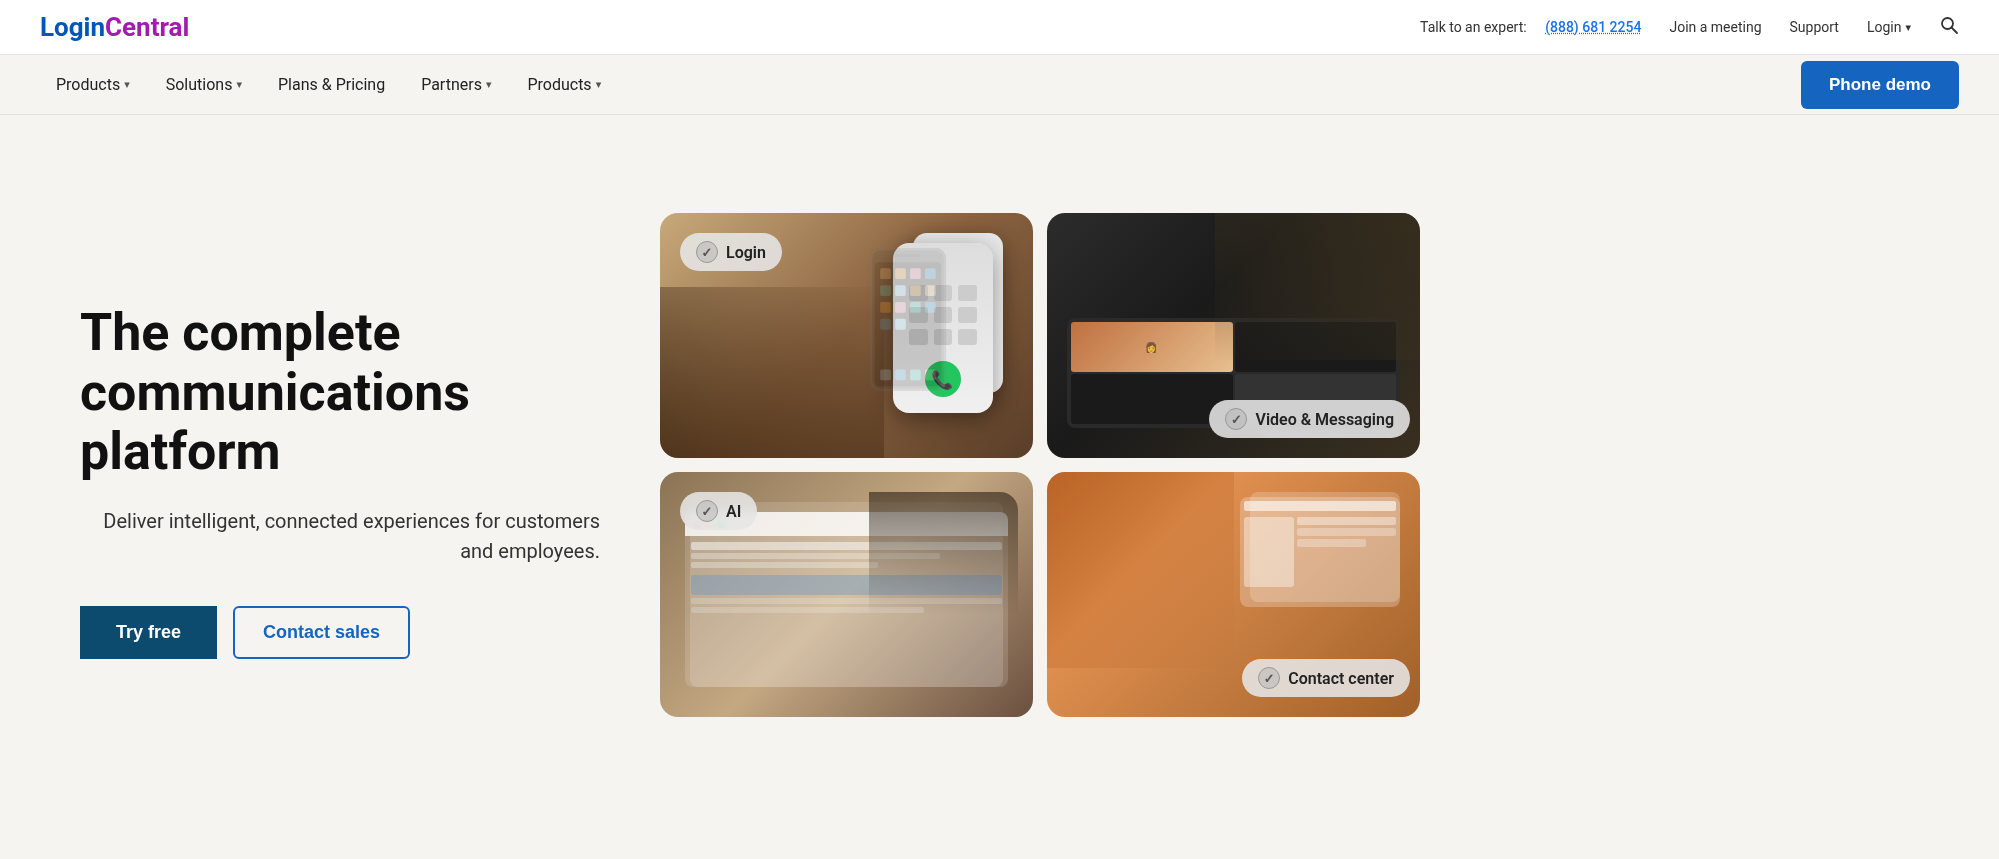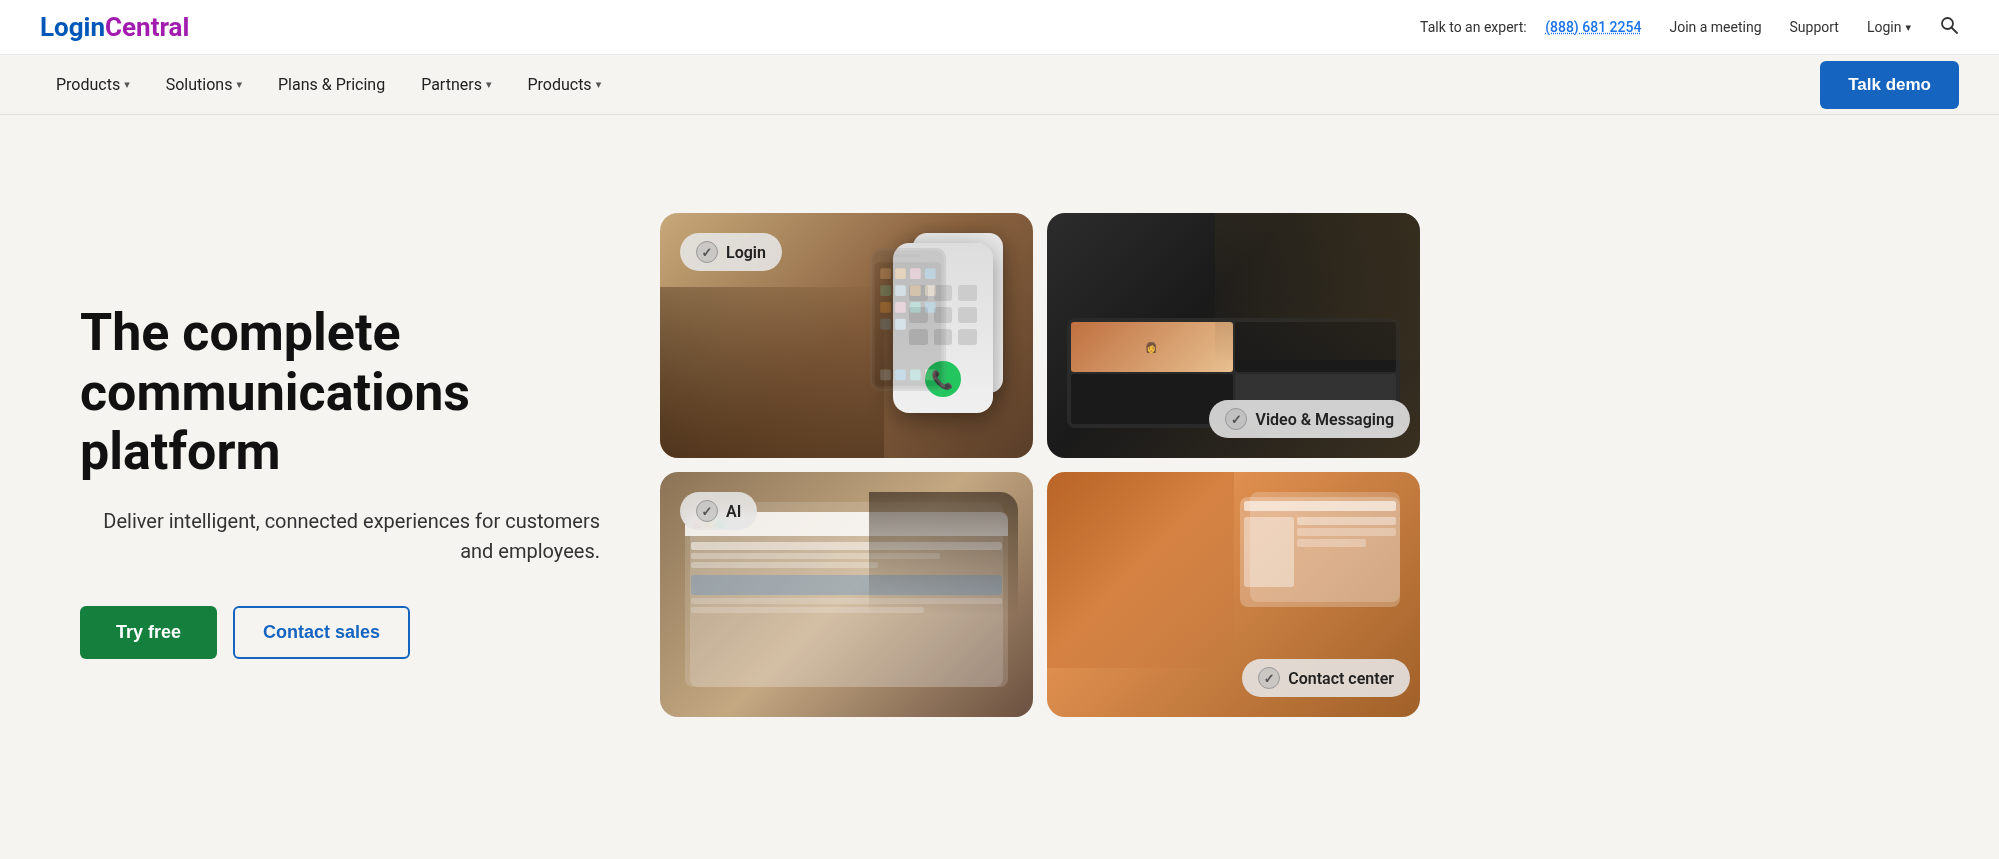--- a/index.html
+++ b/index.html
@@ -94,27 +94,27 @@
       line-height: 1.5;
       margin-bottom: 40px;
       text-align: right;
     }
     .hero-buttons {
       display: flex;
       gap: 16px;
       align-items: center;
     }
     .btn-try-free {
-      background: #15803d;
+      background: #0c4a6e;
       color: #fff;
       border: none;
       padding: 16px 36px;
       font-size: 18px;
       font-weight: 600;
-      border-radius: 6px;
+      border-radius: 0;
       cursor: pointer;
     }
     .btn-contact {
       background: transparent;
       color: #1565c0;
       border: 2px solid #1565c0;
       padding: 14px 28px;
       font-size: 18px;
       font-weight: 600;
       border-radius: 6px;
@@ -268,21 +268,21 @@
     </div>
     <div class="nav-item">
       <span>Partners</span>
       <span class="nav-chevron">▾</span>
     </div>
     <div class="nav-item">
       <span>Products</span>
       <span class="nav-chevron">▾</span>
     </div>
   </nav>
-  <button class="view-demo-btn">Talk demo</button>
+  <button class="view-demo-btn">Phone demo</button>
 </div>
 
 <section class="hero">
 
   <div class="hero-left">
     <h1 class="hero-headline">The complete communications platform</h1>
     <p class="hero-subtext">Deliver intelligent, connected experiences for customers and employees.</p>
     <div class="hero-buttons">
       <button class="btn-try-free">Try free</button>
       <button class="btn-contact">Contact sales</button>

